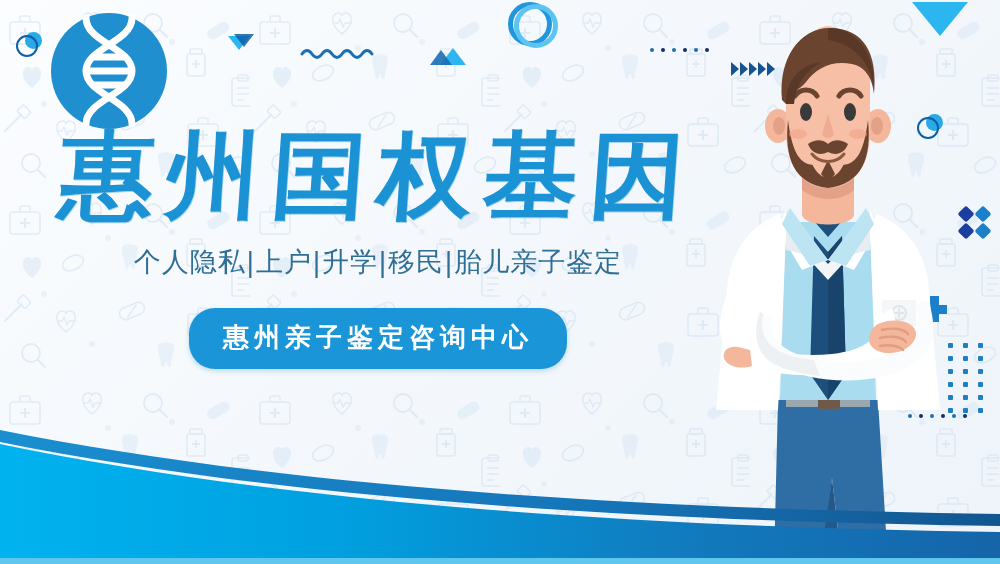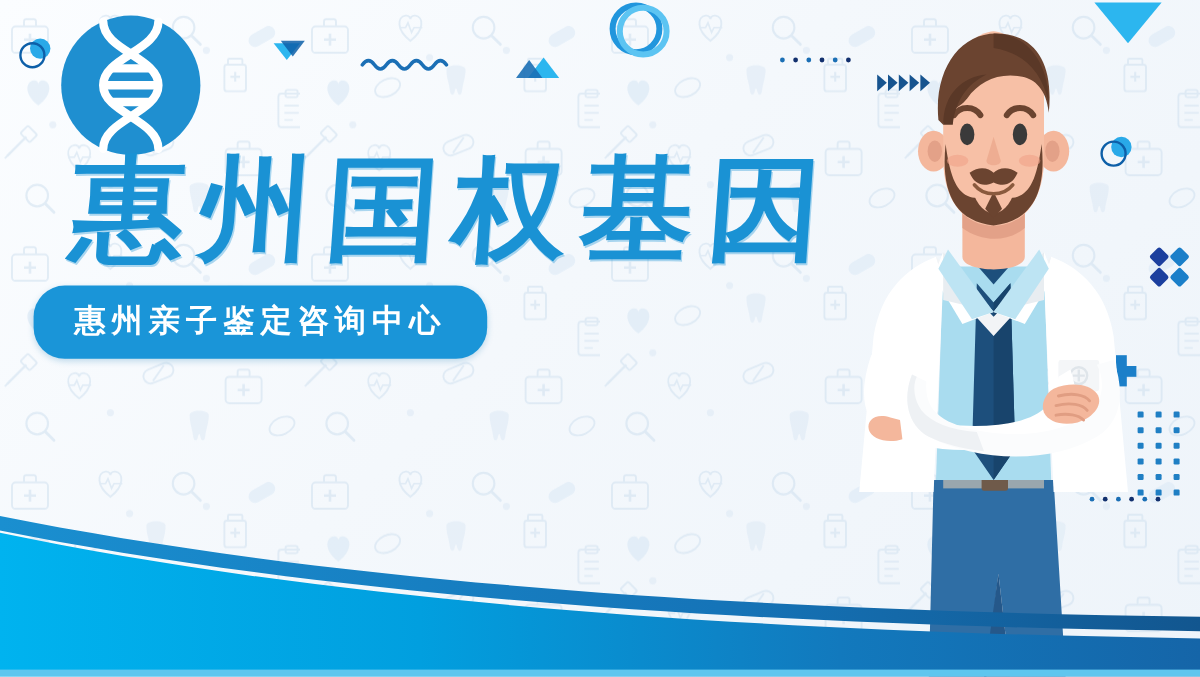--- a/index.html
+++ b/index.html
@@ -108,21 +108,21 @@
     white-space:nowrap;
     transform:skewX(-4deg);
     text-shadow:1px 1px 0 rgba(26,146,212,.35);
   }
   .subtitle{
     margin-top:22px;
     font-size:27px;letter-spacing:1px;color:#2f6f96;
     font-family:"DejaVu Sans","Liberation Sans",sans-serif;
     white-space:nowrap;
   }
-  .cta-wrap{margin-top:16px;display:flex;justify-content:flex-start;}
+  .cta-wrap{margin-top:28px;display:flex;justify-content:center;}
   .cta{
     display:inline-block;
     background:#1a95d8;color:#ffffff;
     border:none;border-radius:26px;
     padding:12px 34px 14px;
     font-family:"DejaVu Serif","Liberation Serif",serif;
     font-size:26px;font-weight:700;letter-spacing:5px;
     cursor:pointer;white-space:nowrap;
     box-shadow:0 2px 5px rgba(20,120,180,.25);
   }
@@ -343,20 +343,21 @@
       <g stroke="#ffffff" stroke-width="7" stroke-linecap="butt">
         <path d="M46 47 h30"></path>
         <path d="M40 61 h42"></path>
         <path d="M46 75 h30"></path>
       </g>
     </svg>
   </div>
 
   <div class="headline">
     <div class="title-cn">惠州国权基因</div>
+    <div class="subtitle">个人隐私|上户|升学|移民|胎儿亲子鉴定</div>
     <div class="cta-wrap">
       <button class="cta">惠州亲子鉴定咨询中心</button>
     </div>
   </div>
 
   <div class="doctor">
     <svg viewBox="0 0 290 556" xmlns="http://www.w3.org/2000/svg">
 
       <g>
         <path d="M96 392 L196 392 L206 556 L160 556 L150 470 L140 556 L92 556 Z" fill="#2f6ea5"></path>

